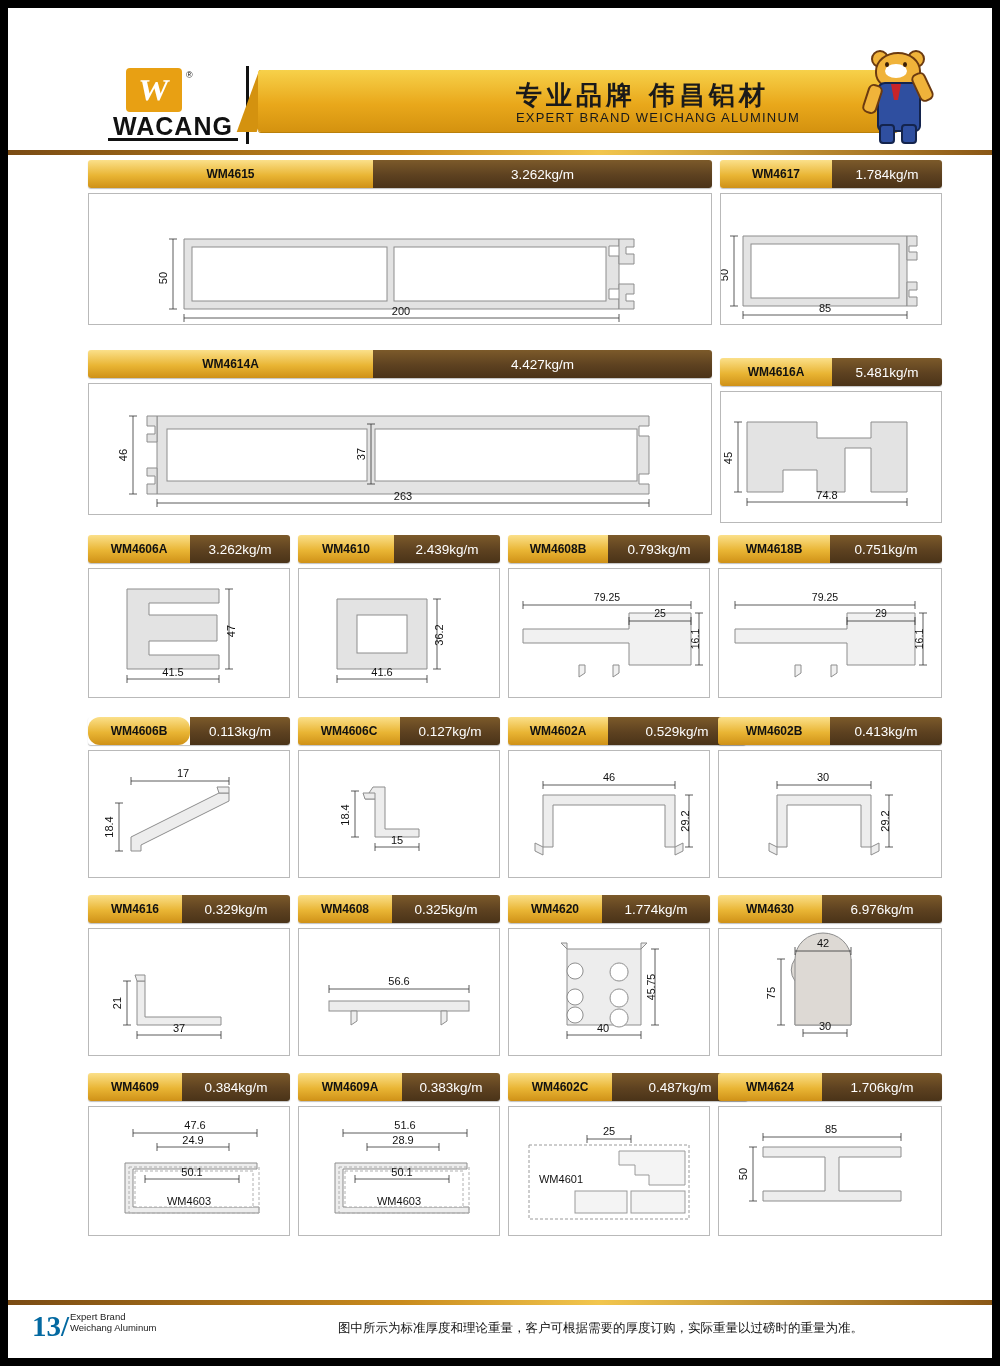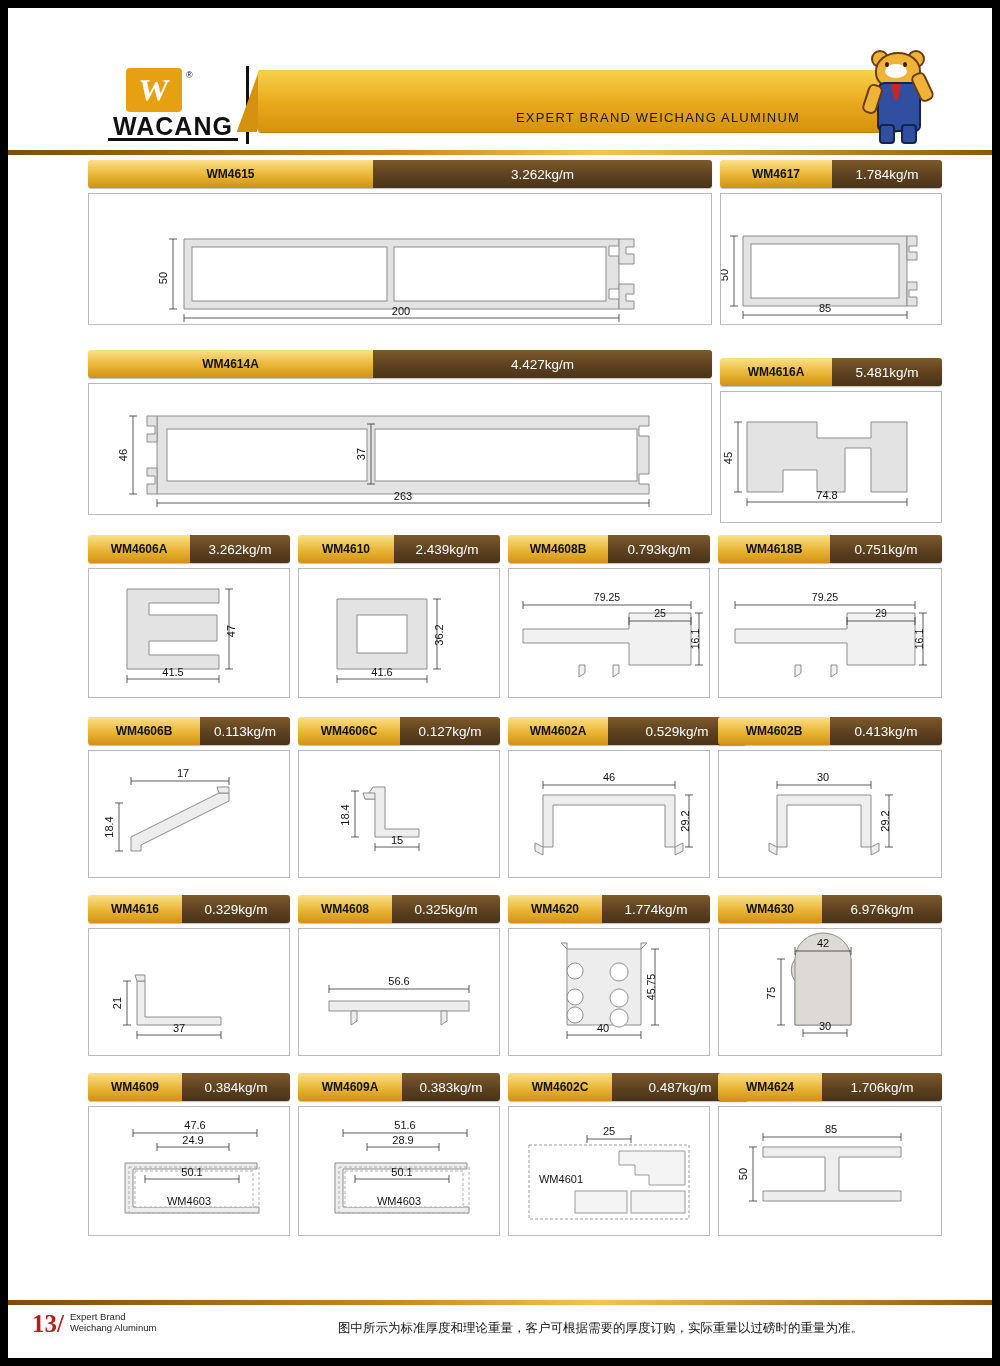--- a/index.html
+++ b/index.html
@@ -136,21 +136,21 @@
   .panel{
     position:absolute;border:1px solid #b9b9b9;background:#fff;
   }
   .svgwrap{position:absolute;left:0;top:0;}
   
   .footer-bar{
     position:absolute;left:0;top:1292px;width:984px;height:5px;
     background:linear-gradient(90deg,#7a4b14,#c98b1d 40%,#f2c64e 60%,#8a5716);
   }
   .pageno{
-    position:absolute;left:24px;top:1302px;font-size:25px;font-weight:bold;color:#b91c1c;
+    position:absolute;left:24px;top:1302px;font-size:29px;font-weight:bold;color:#0369a1;
     font-family:"Liberation Serif",serif;
   }
   .pagesub{
     position:absolute;left:62px;top:1303px;font-size:9.5px;color:#222;line-height:11px;
   }
   .footnote{
     position:absolute;left:330px;top:1312px;font-size:12.5px;color:#111;
     font-family:"DejaVu Sans",sans-serif;
   }
 </style>
@@ -164,20 +164,21 @@
       <div class="logo-mark">
         <span>W</span>
       </div>
       <div class="logo-reg">®</div>
       <div class="logo-text">WACANG</div>
       <div class="logo-rule"></div>
     </div>
     <div class="header-divider"></div>
     <div class="banner-skew"></div>
     <div class="banner">
+      <div class="banner-cn2">专业品牌    伟昌铝材</div>
       <div class="banner-en">EXPERT BRAND WEICHANG ALUMINUM</div>
     </div>
     <div class="mascot">
       <div class="ear l"></div>
         <div class="ear r"></div>
       <div class="head"></div>
         <div class="face"></div>
       <div class="eye l"></div>
         <div class="eye r"></div>
       <div class="body"></div>
@@ -413,21 +414,21 @@
             <text x="162" y="48" font-size="10.5" fill="#111" text-anchor="middle">29</text>
             <text x="204" y="70" font-size="10.5" fill="#111" text-anchor="middle" transform="rotate(-90 204,70)">16.1</text>
           </svg>
         </div>
       </div>
     </div>
 
     <div class="row" style="height:178px;">
       <div class="cellgroup" style="left:80px;width:202px;">
         <div class="hdr">
-          <div class="code" style="width:112px;">WM4606B</div>
+          <div class="code" style="width:102px;border-radius:12px;">WM4606B</div>
           <div class="wt">0.113kg/m</div>
         </div>
         <div class="panel" style="left:0;top:33px;width:200px;height:126px;">
           <svg class="svgwrap" width="200" height="126">
             <g fill="#ededed" stroke="#8d8d8d" stroke-width="1">
               <path d="M42,86 L130,42 L140,42 L140,50 L52,94 L52,100 L42,100 Z"></path>
               <path d="M130,42 L140,42 L140,36 L128,36 Z"></path>
             </g>
             <g stroke="#333" stroke-width="0.8" fill="none">
               <line x1="42" y1="30" x2="140" y2="30"></line>

